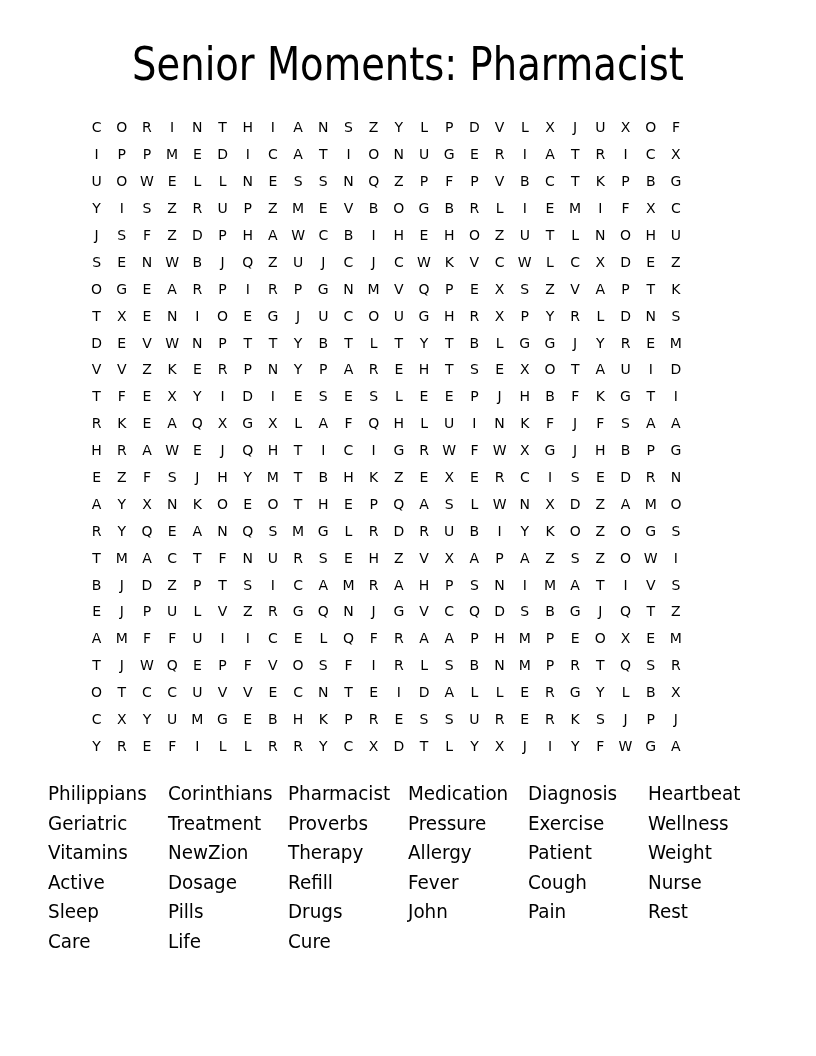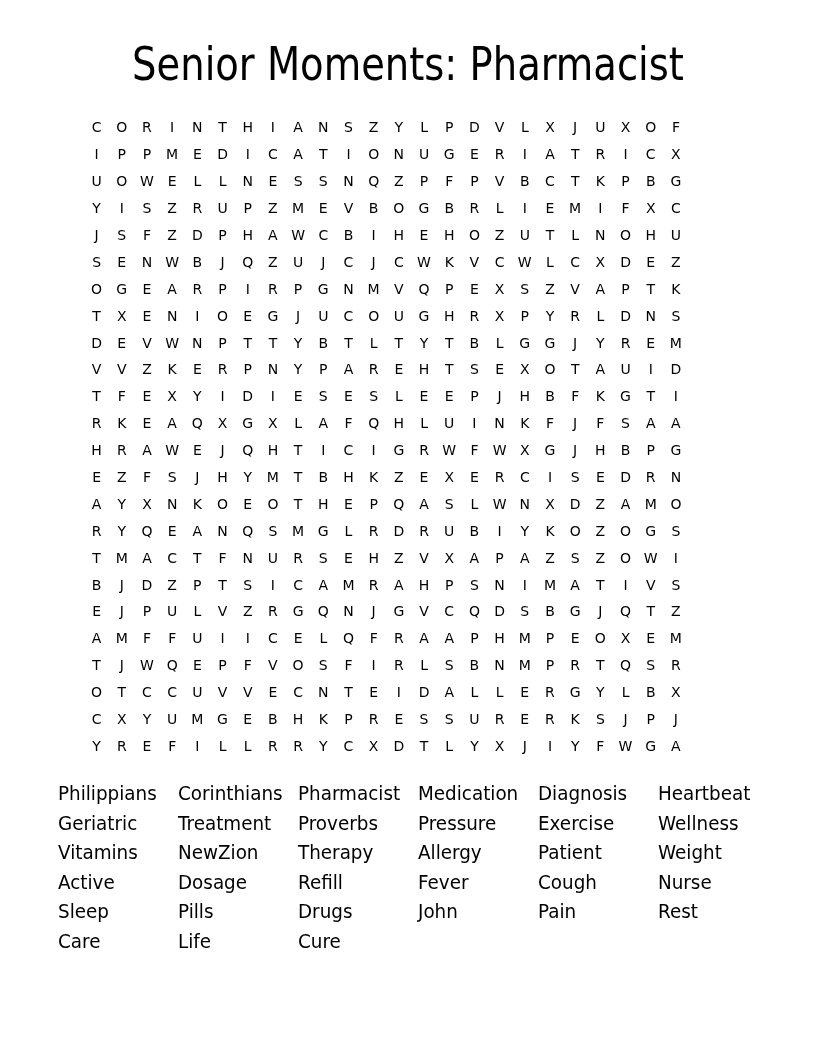--- a/index.html
+++ b/index.html
@@ -43,21 +43,21 @@
     .cell {
       width: 25.2px;
       flex: 0 0 25.2px;
       text-align: center;
       font-size: 14px;
       line-height: 20px;
     }
     .words {
       position: absolute;
       top: 780px;
-      left: 58px;
+      left: 48px;
       width: 740px;
       display: grid;
       grid-template-columns: 120px 120px 120px 120px 120px 120px;
       grid-auto-rows: 29.6px;
     }
     .word {
       font-size: 19.5px;
       line-height: 28px;
       white-space: nowrap;
       transform: scaleX(0.94);

